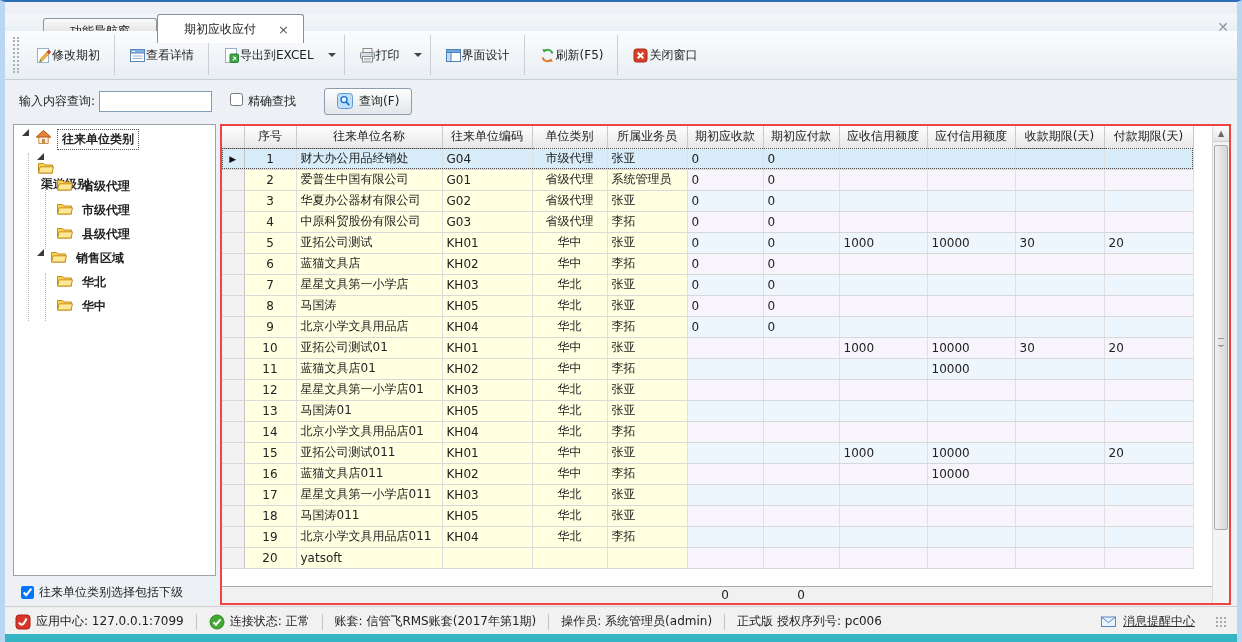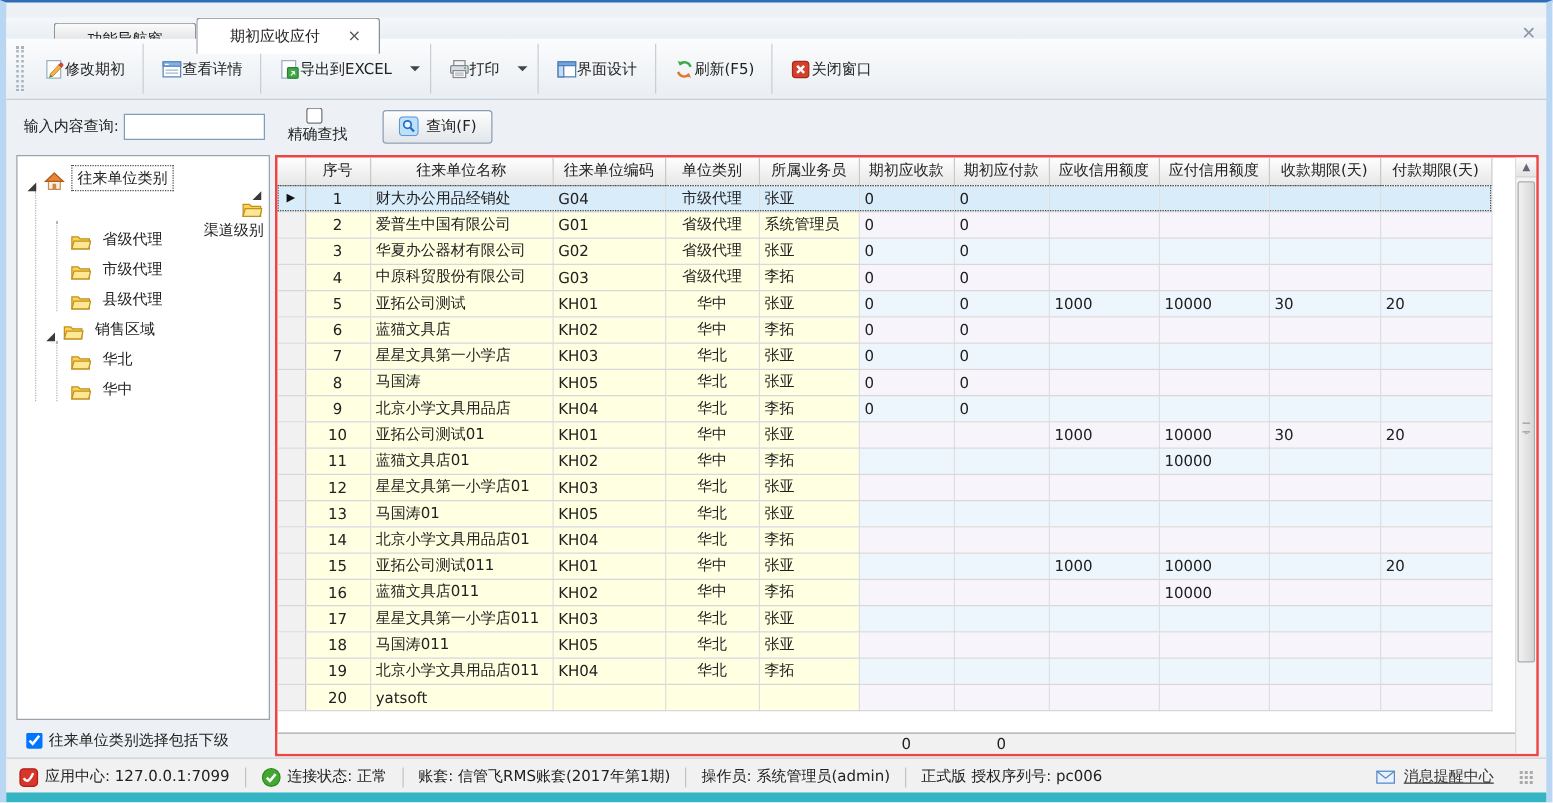--- a/index.html
+++ b/index.html
@@ -21,28 +21,28 @@
   .tbtn .ticon { height:19px; display:flex; align-items:center; }
   .tbtn .tlabel { margin-top:1px; white-space:nowrap; }
   .tsep { width:1px; height:40px; background:#C9CFD6; margin:0 2px; }
   .dd { width:0; height:0; border-top:4px solid #444; border-left:4px solid transparent; border-right:4px solid transparent; margin:0 6px 0 2px; align-self:center; }
   .tbtn-wrap { display:flex; align-items:center; }
 
   
   .searchrow { position:absolute; left:0; right:0; top:78px; height:42px; display:flex; align-items:center; padding-left:14px; }
   .searchlabel { margin-right:4px; }
   .searchinput { width:113px; height:21px; border:1px solid #7F9DB9; background:#fff; font:12px "DejaVu Sans",sans-serif; padding:0 3px; }
-  .chk { display:flex; align-items:center; margin-left:18px;flex-direction:column; }
+  .chk { display:flex; align-items:flex-start; margin-left:18px; }
   .chk input { width:13px; height:13px; margin-right:5px; }
   .querybtn { margin-left:28px; height:27px; padding:0 12px; display:flex; align-items:center; gap:6px; background:linear-gradient(#FDFDFD,#E2E6EA); border:1px solid #8E9CB0; border-radius:3px; box-shadow:0 1px 0 #fff inset; }
 
   
   .main { position:absolute; left:8px; right:6px; top:122px; height:481px; }
   .tree-panel { position:absolute; left:0; top:0; width:203px; height:452px; background:#fff; border:1px solid #9AA2AA; overflow:hidden; padding-top:4px; }
-  .tree-row { height:24px; display:flex; align-items:flex-end; }
+  .tree-row { height:24px; display:flex; align-items:flex-start;font-weight:bold; }
   .exp { width:0; height:0; border-left:7px solid transparent; border-bottom:7px solid #3A3A3A; margin-right:6px; flex:none; }
   .node-label { padding:1px 4px; white-space:nowrap; }
   .node-label.selected { border:1px dotted #555; background:#FDFDFD; }
   .tree-kids { border-left:1px dotted #B5B5B5; margin-left:13px; }
   .ticon16 { flex:none; margin-right:5px; display:flex; }
   .include-sub { position:absolute; left:8px; top:460px; display:flex; align-items:center; }
   .include-sub input { width:13px; height:13px; margin-right:5px; }
 
   .grid-panel { position:absolute; left:207px; right:0; top:0; bottom:0; background:#fff; border:2px solid #ef4444; overflow:hidden; }
   table.grid { border-collapse:collapse; table-layout:fixed; width:971px; }

